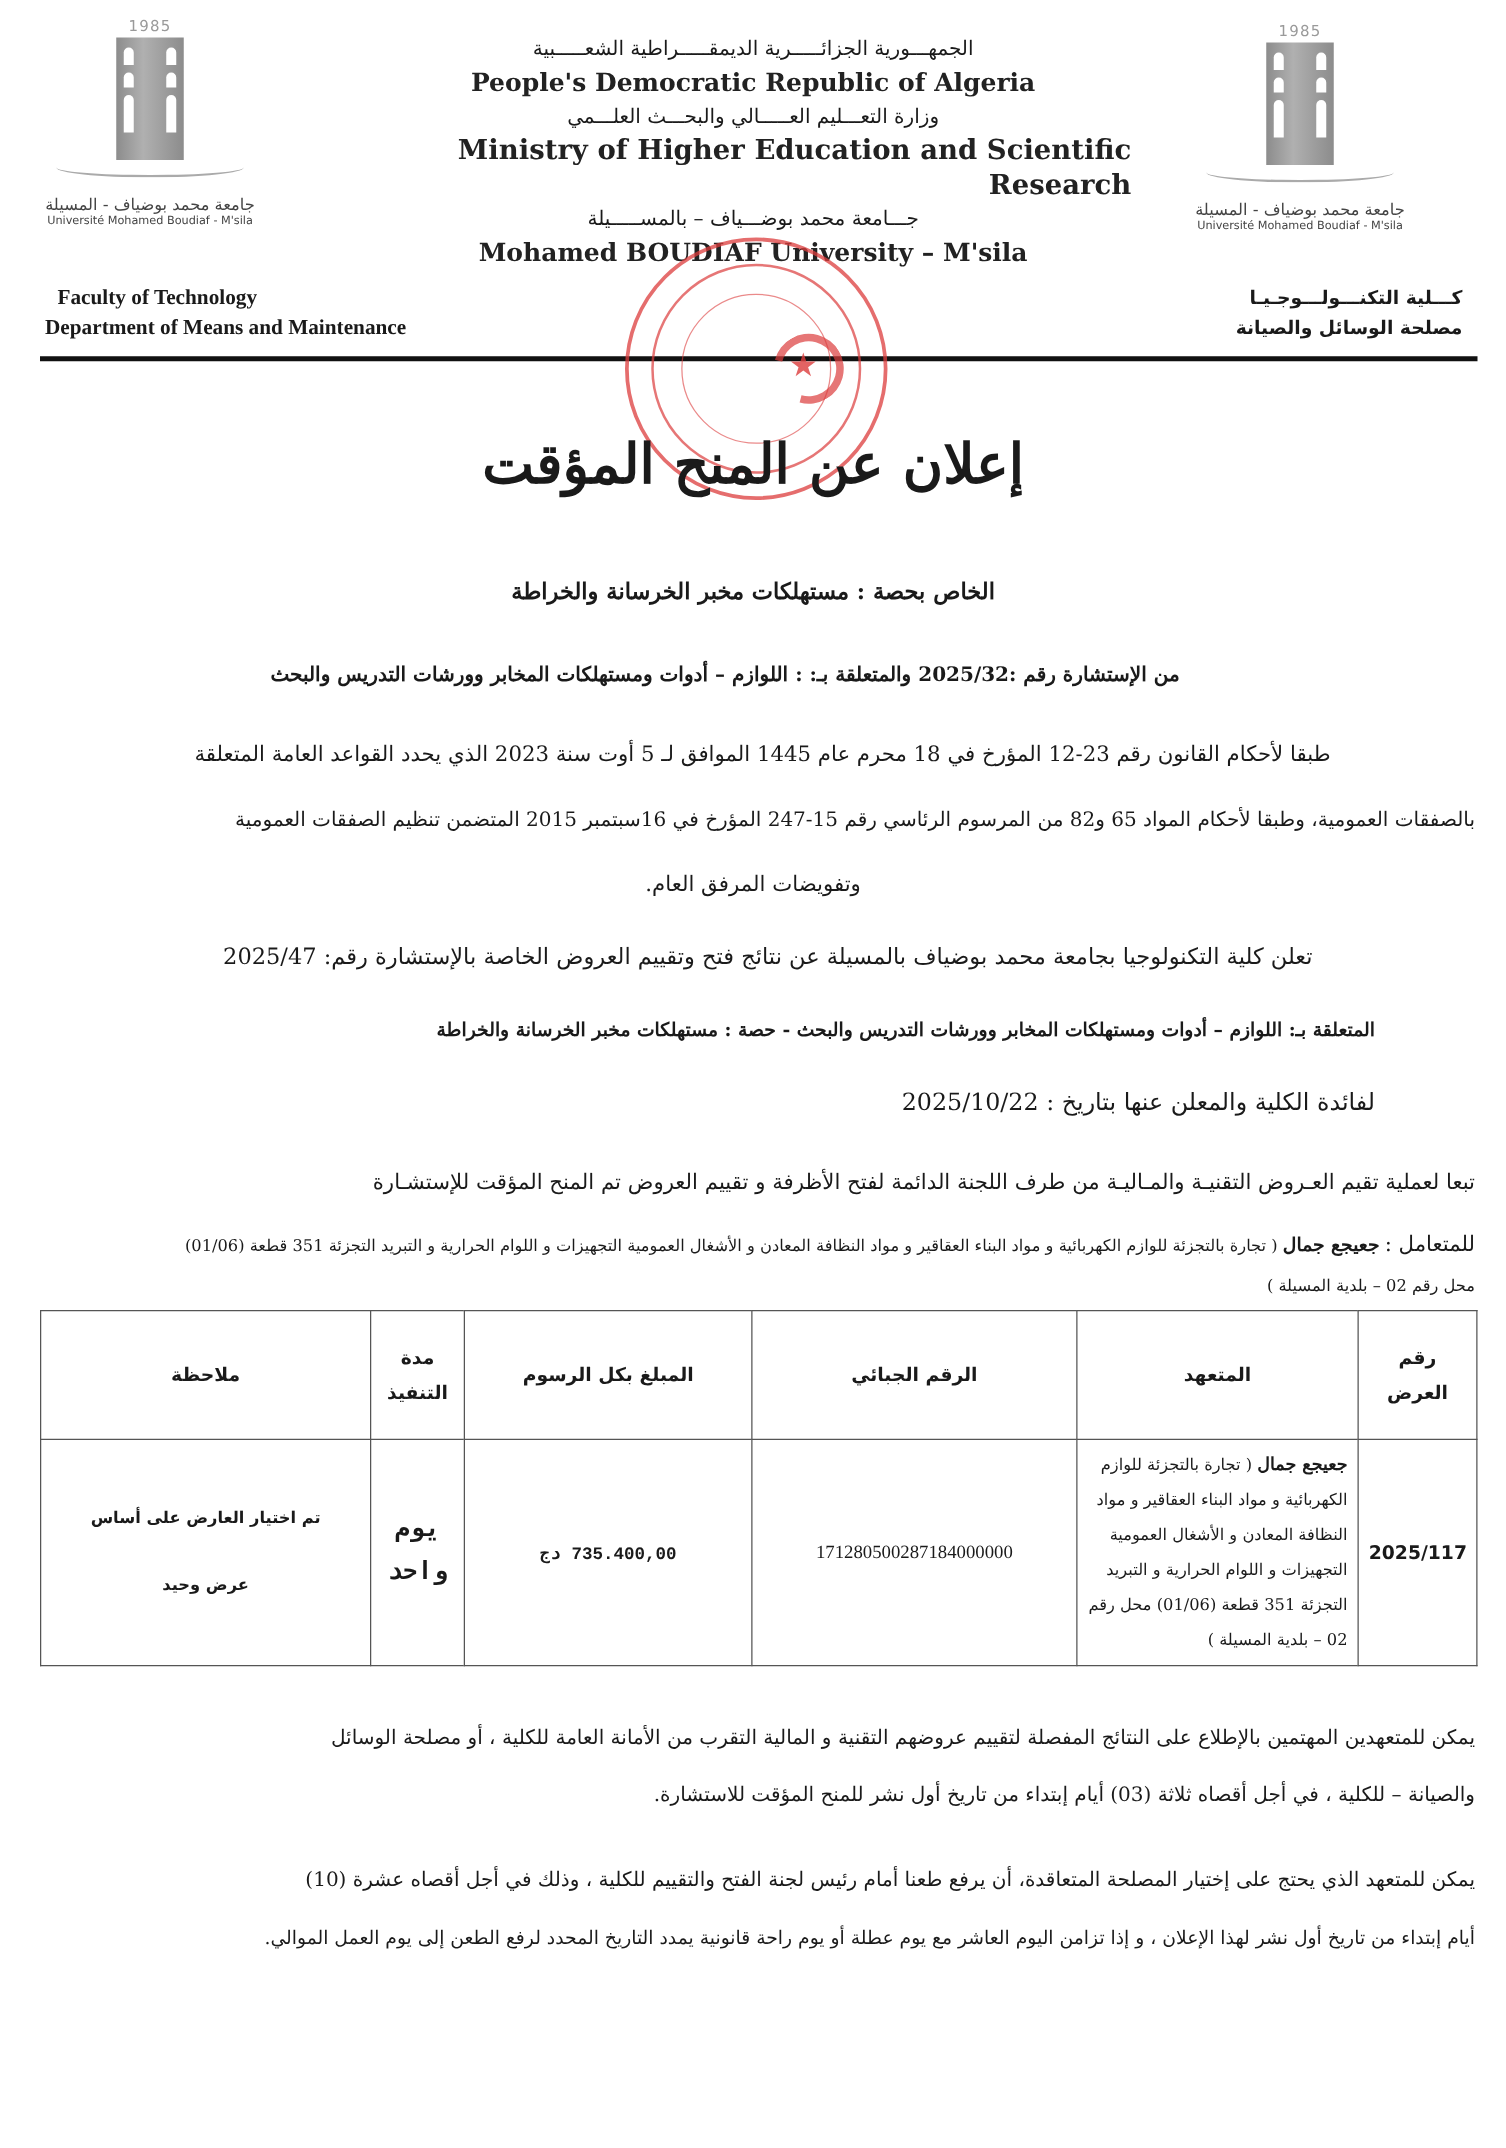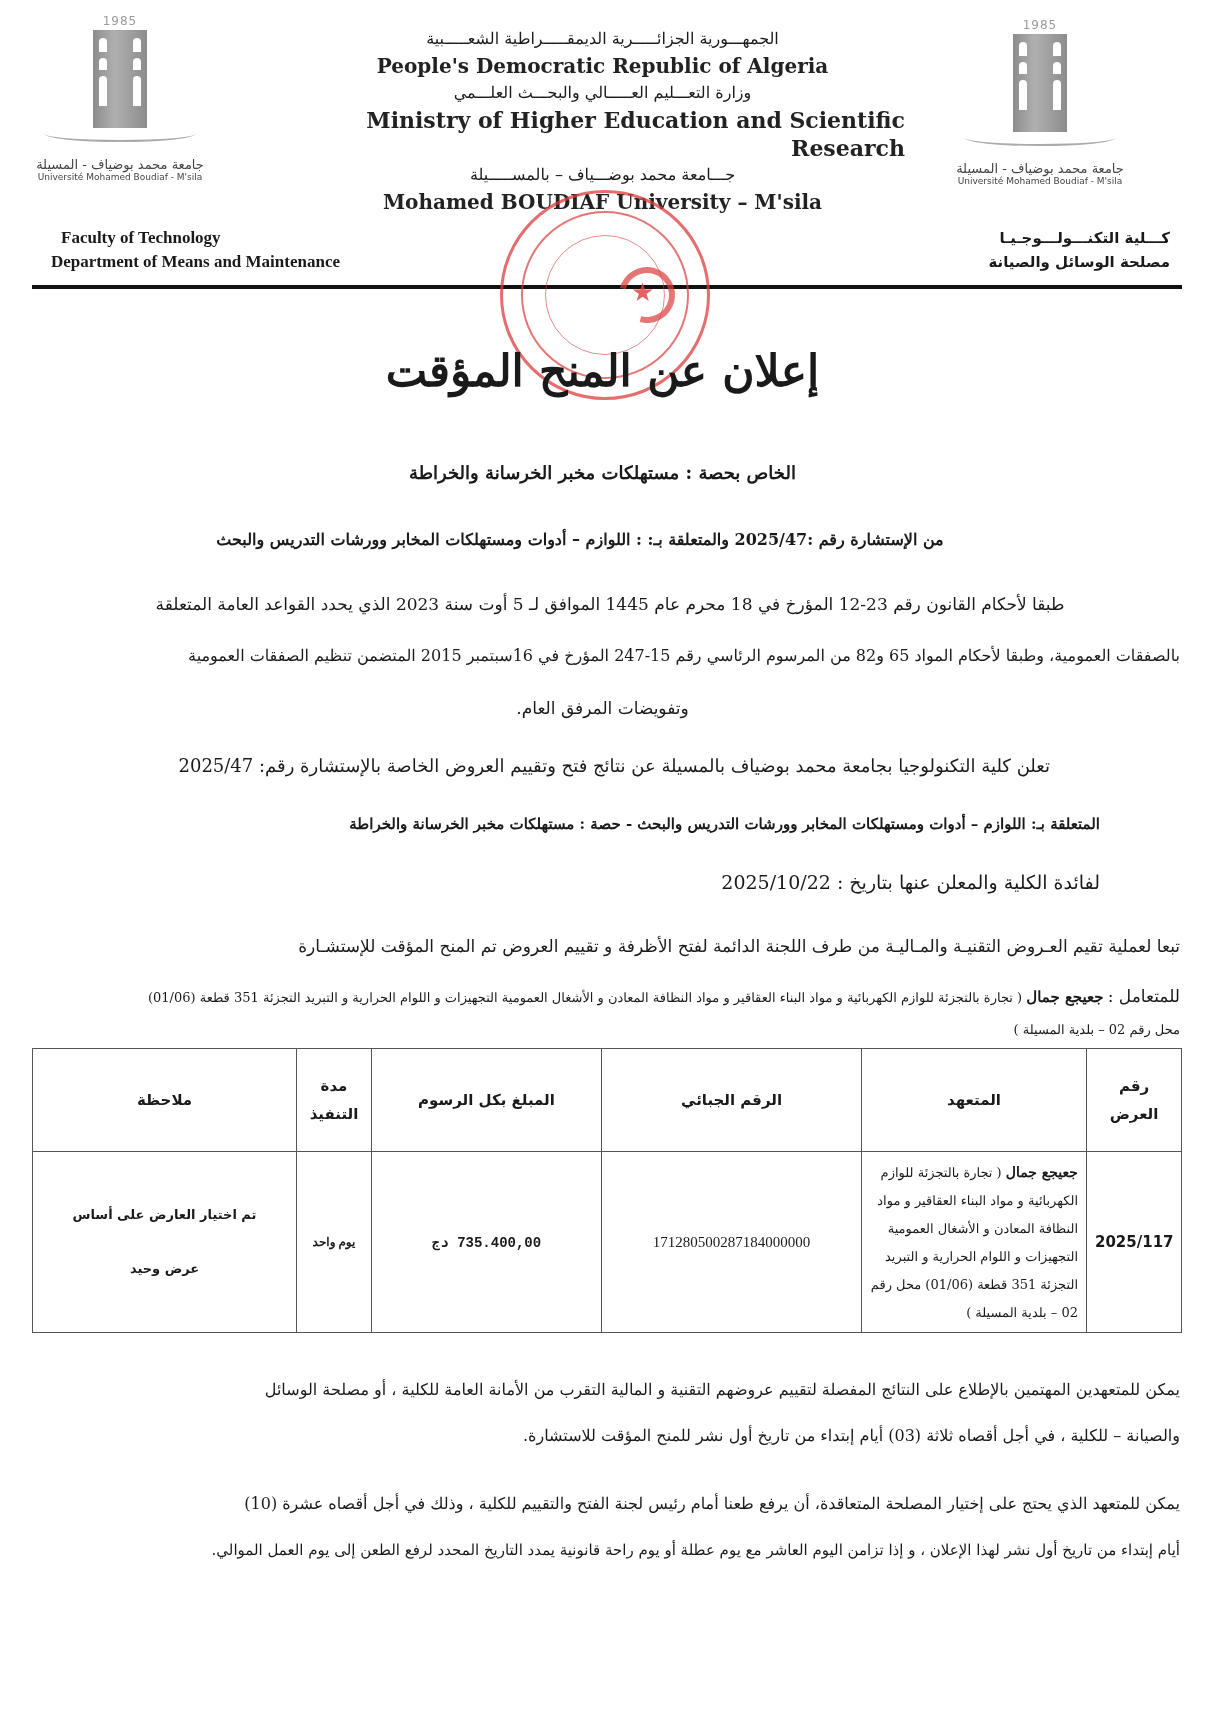--- a/index.html
+++ b/index.html
@@ -80,41 +80,41 @@
 
 <div class="abs hdr-center" style="top:26px;">
   <div class="hdr-ar">الجمهـــورية الجزائـــــرية الديمقـــــراطية الشعـــــبية</div>
   <div class="hdr-en">People's Democratic Republic of Algeria</div>
   <div class="hdr-ar">وزارة التعـــليم العـــــالي والبحـــث العلـــمي</div>
   <div class="hdr-en" style="font-size:22px;text-align:right;">Ministry of Higher Education and Scientific Research</div>
   <div class="hdr-ar">جـــامعة محمد بوضـــياف – بالمســـــيلة</div>
   <div class="hdr-en">Mohamed BOUDIAF University – M'sila</div>
 </div>
 
-<div class="abs" style="left:51px; top:226px;">
+<div class="abs" style="left:36px; top:226px;">
   <div class="faculty-en" style="padding-left:10px;">Faculty of Technology</div>
   <div class="faculty-en">Department of Means and Maintenance</div>
 </div>
 <div class="abs" style="right:35px; top:226px; width:260px;">
   <div class="faculty-ar">كـــلية التكنـــولـــوجـيـا</div>
   <div class="faculty-ar">مصلحة الوسائل والصيانة</div>
 </div>
 
 <div class="abs rule"></div>
 
 <div class="abs stamp">
   <span class="stamp-crescent"></span>
   <span class="stamp-star">★</span>
 </div>
 
 <div class="abs title">إعلان عن المنح المؤقت</div>
 
 <div class="abs ar bold center" style="left:0; width:1205px; top:462px; font-size:18px; direction:rtl;">الخاص بحصة : مستهلكات مخبر الخرسانة والخراطة</div>
 
-<div class="abs ar bold" style="left:150px; width:860px; top:530px; font-size:16px; text-align:center;">من الإستشارة رقم :2025/47 والمتعلقة بـ: : اللوازم – أدوات ومستهلكات المخابر وورشات التدريس والبحث</div>
+<div class="abs ar bold" style="left:150px; width:860px; top:530px; font-size:16px; text-align:center;">من الإستشارة رقم :2025/32 والمتعلقة بـ: : اللوازم – أدوات ومستهلكات المخابر وورشات التدريس والبحث</div>
 
 <div class="abs ar p" style="left:40px; width:1140px; top:580px;text-align:center;">طبقا لأحكام القانون رقم 23-12 المؤرخ في 18 محرم عام 1445 الموافق لـ 5 أوت سنة 2023 الذي يحدد القواعد العامة المتعلقة</div>
 <div class="abs ar p" style="left:36px; width:1144px; top:632px; font-size:16px;">بالصفقات العمومية، وطبقا لأحكام المواد 65 و82 من المرسوم الرئاسي رقم 15-247 المؤرخ في 16سبتمبر 2015 المتضمن تنظيم الصفقات العمومية</div>
 <div class="abs ar p center" style="left:0; width:1205px; top:684px;">وتفويضات المرفق العام.</div>
 
 <div class="abs ar p" style="left:140px; width:910px; top:742px; font-size:18px;">تعلن كلية التكنولوجيا بجامعة محمد بوضياف بالمسيلة عن نتائج فتح وتقييم العروض الخاصة بالإستشارة رقم: 2025/47</div>
 <div class="abs ar p bold" style="left:240px; width:860px; top:800px; font-size:15px;">المتعلقة بـ: اللوازم – أدوات ومستهلكات المخابر وورشات التدريس والبحث - حصة : مستهلكات مخبر الخرسانة والخراطة</div>
 <div class="abs ar p" style="left:500px; width:600px; top:858px; font-size:19px;">لفائدة الكلية والمعلن عنها بتاريخ : 2025/10/22</div>
 
 <div class="abs ar p" style="left:100px; width:1080px; top:922px;">تبعا لعملية تقيم العـروض التقنيـة والمـاليـة من طرف اللجنة الدائمة لفتح الأظرفة و تقييم العروض تم المنح المؤقت للإستشـارة</div>
@@ -151,21 +151,21 @@
         <div class="bidder-text ar">
           <span class="bold" style="font-size:14px;">جعيجع جمال</span>
           <span>( تجارة بالتجزئة للوازم الكهربائية و مواد البناء العقاقير و مواد النظافة المعادن و الأشغال العمومية التجهيزات و اللوام الحرارية و التبريد التجزئة 351 قطعة (01/06) محل رقم 02 – بلدية المسيلة )</span>
         </div>
       </td>
       <td class="num-cell">171280500287184000000</td>
       <td>
         <span style="font-family:Liberation Mono, monospace; font-weight:bold; font-size:14px; direction:rtl; unicode-bidi:embed;">735.400,00 دج</span>
       </td>
       <td>
-        <span style="font-family:Liberation Serif, serif; font-weight:bold; font-size:12px; line-height:34px; display:inline-block; width:50px;">يوم واحد</span>
+        <span style="font-family:Liberation Mono, monospace; font-weight:bold; font-size:20px; line-height:34px; display:inline-block; width:50px;">يوم واحد</span>
       </td>
       <td style="font-family:'DejaVu Sans',sans-serif; font-weight:bold; font-size:13px; line-height:54px;">
         <div>تم اختيار العارض على أساس</div>
         <div>عرض وحيد</div>
       </td>
     </tr>
   </tbody>
 </table>
 
 <div class="abs ar p" style="left:40px; width:1140px; top:1366px; font-size:16px;">يمكن للمتعهدين المهتمين بالإطلاع على النتائج المفصلة لتقييم عروضهم التقنية و المالية التقرب من الأمانة العامة للكلية ، أو مصلحة الوسائل</div>

